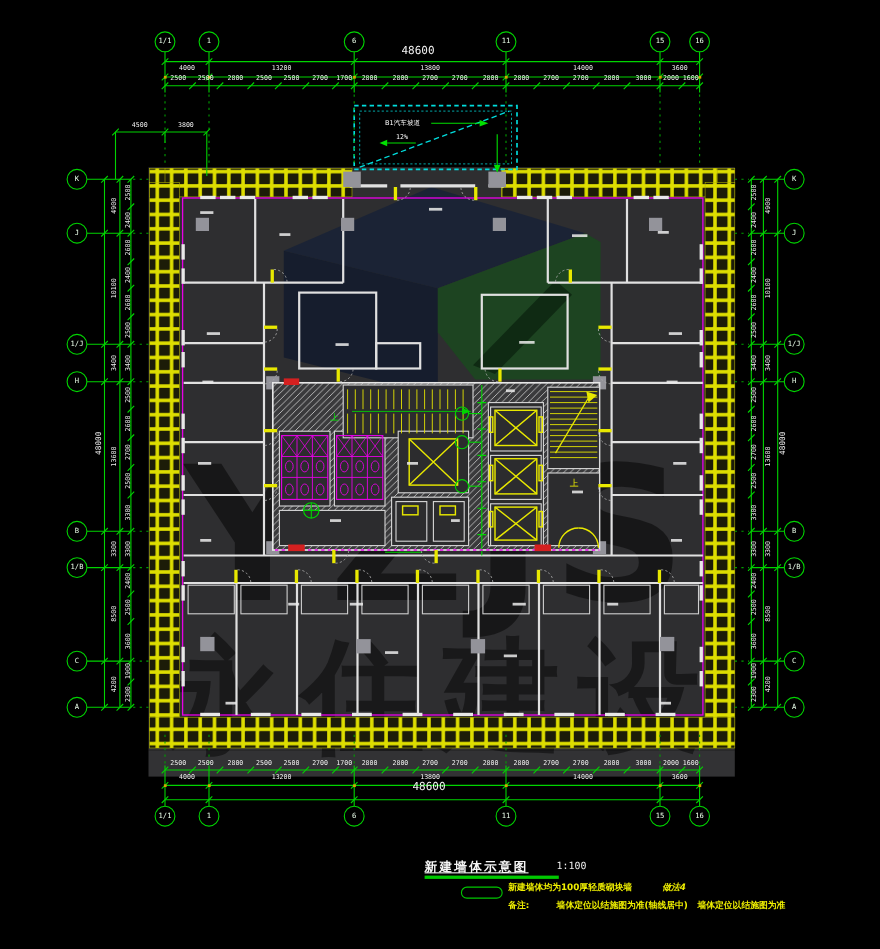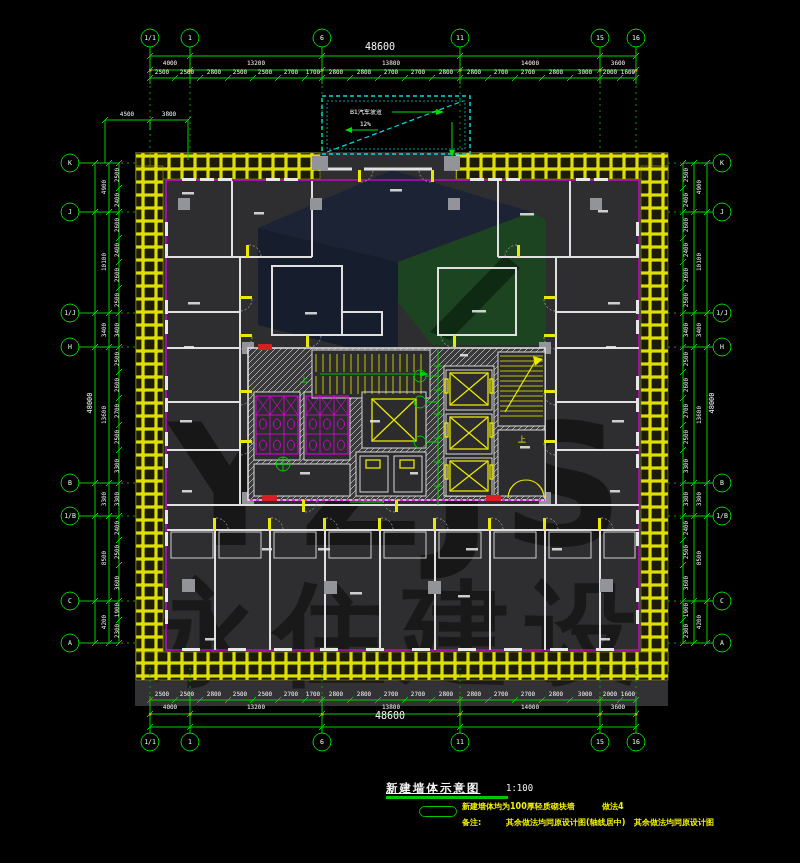--- a/index.html
+++ b/index.html
@@ -14,21 +14,21 @@
            transform:translate(-50%,-100%);white-space:nowrap;}
   .v-dims .dimtext{transform:translate(-50%,-50%) rotate(-90deg);}
   .dimtext.big{font-size:10px;}
   .dimtext.vbig{transform:translate(-50%,-50%) rotate(-90deg);font-size:7px;}
   .tb-title{position:absolute;left:386px;top:781px;font-size:11.5px;font-weight:bold;color:#f5f5f5;
             letter-spacing:2px;white-space:nowrap;text-decoration:underline;}
   .tb-underline{position:absolute;left:386px;top:796px;width:122px;height:2.5px;background:#00c800;}
   .tb-scale{position:absolute;left:506px;top:783px;font-size:9px;color:#f0f0f0;font-family:"DejaVu Sans Mono",monospace;}
   .legend-stadium{position:absolute;left:419px;top:806px;width:36px;height:9px;border:1.5px solid #00c800;border-radius:6px;}
   .note{position:absolute;font-size:8px;font-weight:bold;color:#f0f000;white-space:nowrap;letter-spacing:0px;}
-  .n1a{left:462px;top:801px;} .n1b{left:602px;top:801px;}
+  .n1a{left:462px;top:801px;} .n1b{left:602px;top:801px;font-style:italic;}
   .n2a{left:462px;top:817px;} .n2b{left:506px;top:817px;} .n2c{left:634px;top:817px;}
 </style>
 </head>
 <body>
 
 <div class="stage">
 
 <svg width="800" height="863" viewBox="0 0 800 863">
   <defs>
     <pattern id="yb" width="13" height="13" patternUnits="userSpaceOnUse">
@@ -596,17 +596,17 @@
 </div>
 
 <div class="overlay">
   <div class="tb-title">新建墙体示意图</div>
   <div class="tb-underline"></div>
   <div class="tb-scale">1:100</div>
   <div class="legend-stadium"></div>
   <div class="note n1a">新建墙体均为100厚轻质砌块墙</div>
   <div class="note n1b">做法4</div>
   <div class="note n2a">备注:</div>
-  <div class="note n2b">其余做法均同原设计图(轴线居中)</div>
-  <div class="note n2c">其余做法均同原设计图</div>
+  <div class="note n2b">墙体定位以结施图为准(轴线居中)</div>
+  <div class="note n2c">墙体定位以结施图为准</div>
 </div>
 
 </div>
 
 </body></html>

